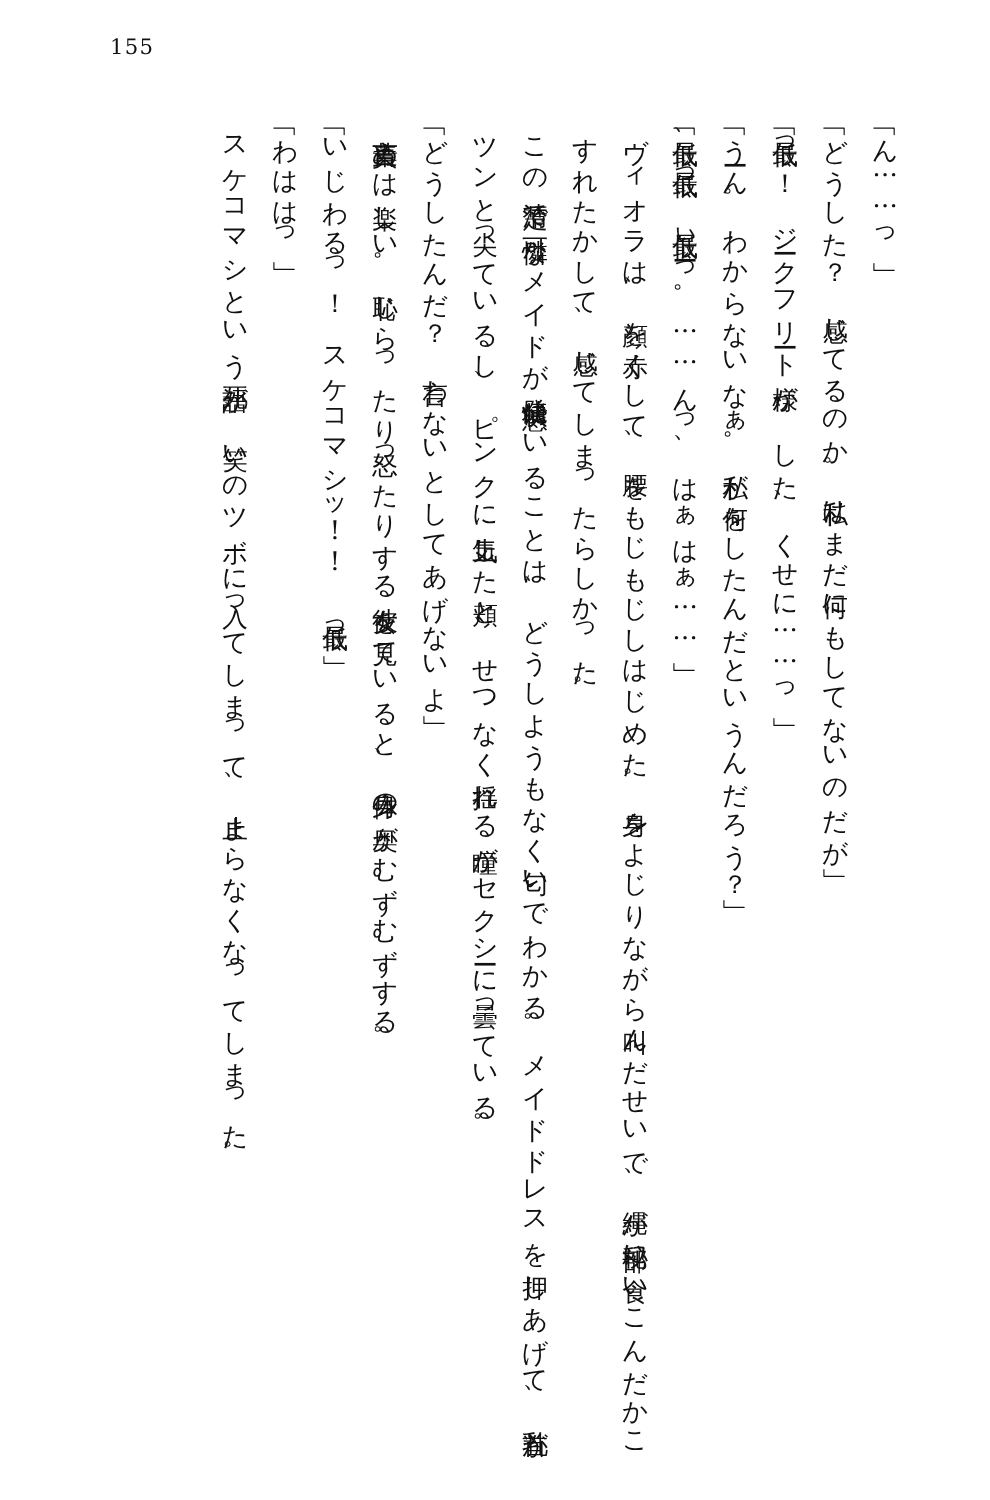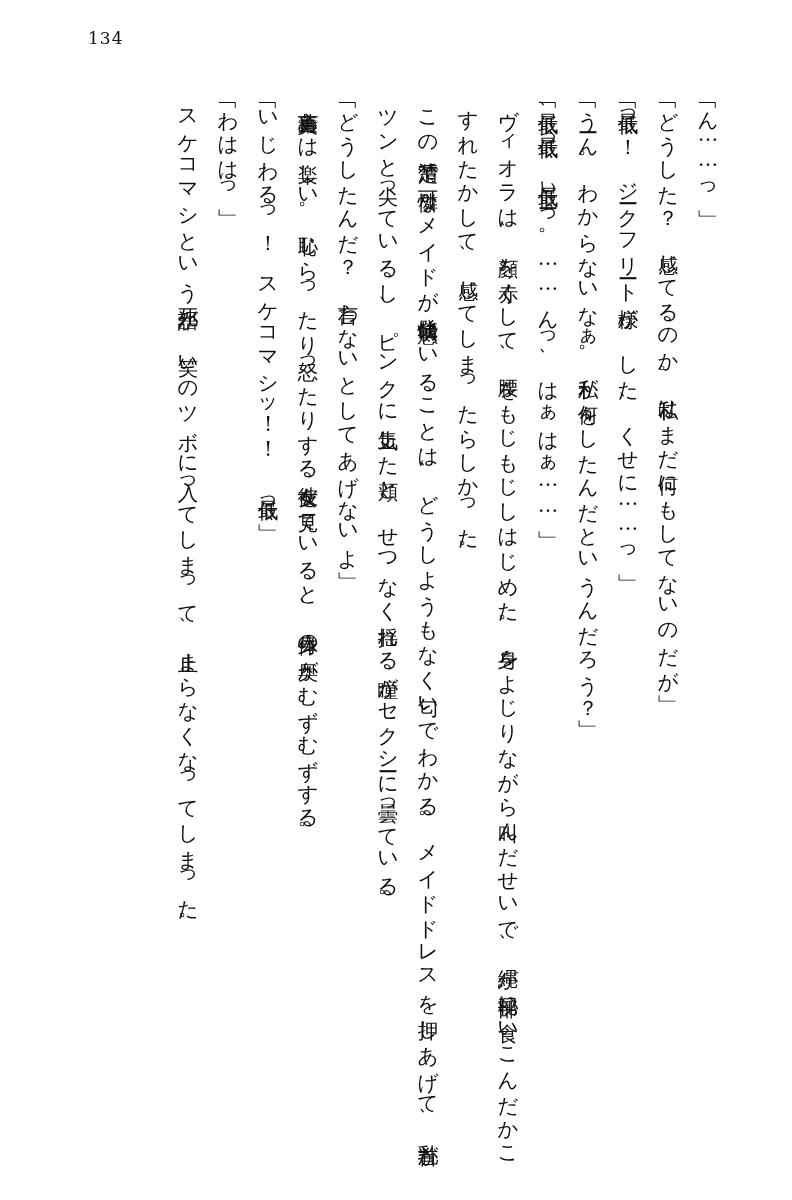--- a/index.html
+++ b/index.html
@@ -47,21 +47,21 @@
   }
   .indent1 {
     text-indent: 1em;
   }
 </style>
 </head>
 <body>
 
 <div class="page">
 
-  <div class="page-number">134</div>
+  <div class="page-number">155</div>
 
   <div class="text-body">
     <p>「ん……っ」</p>
     <p>「どうした？　感じてるのか。私はまだ何にもしてないのだが」</p>
     <p>「最低っ！　ジークフリート様が、した、くせに……っ」</p>
     <p>「うーん。わからないなぁ。私が何をしたんだというんだろう？」</p>
     <p>「最低、最低っ、最低ぃーっ。……んっ、はぁはぁ……」</p>
     <p class="indent1">ヴィオラは、顔を赤くして、腰をもじもじしはじめた。身をよじりながら叫んだせいで、縄が秘部に食いこんだかこすれたかして、感じてしまったらしかった。</p>
     <p class="indent1">この清楚で可憐なメイドが発情状態にいることは、どうしようもなく匂いでわかる。メイドドレスを押しあげて、乳首がツンと尖っているし、ピンクに上気した頬と、せつなく揺れる瞳がセクシーに曇っている。</p>
     <p>「どうしたんだ？　言わないとしてあげないよ」</p>

